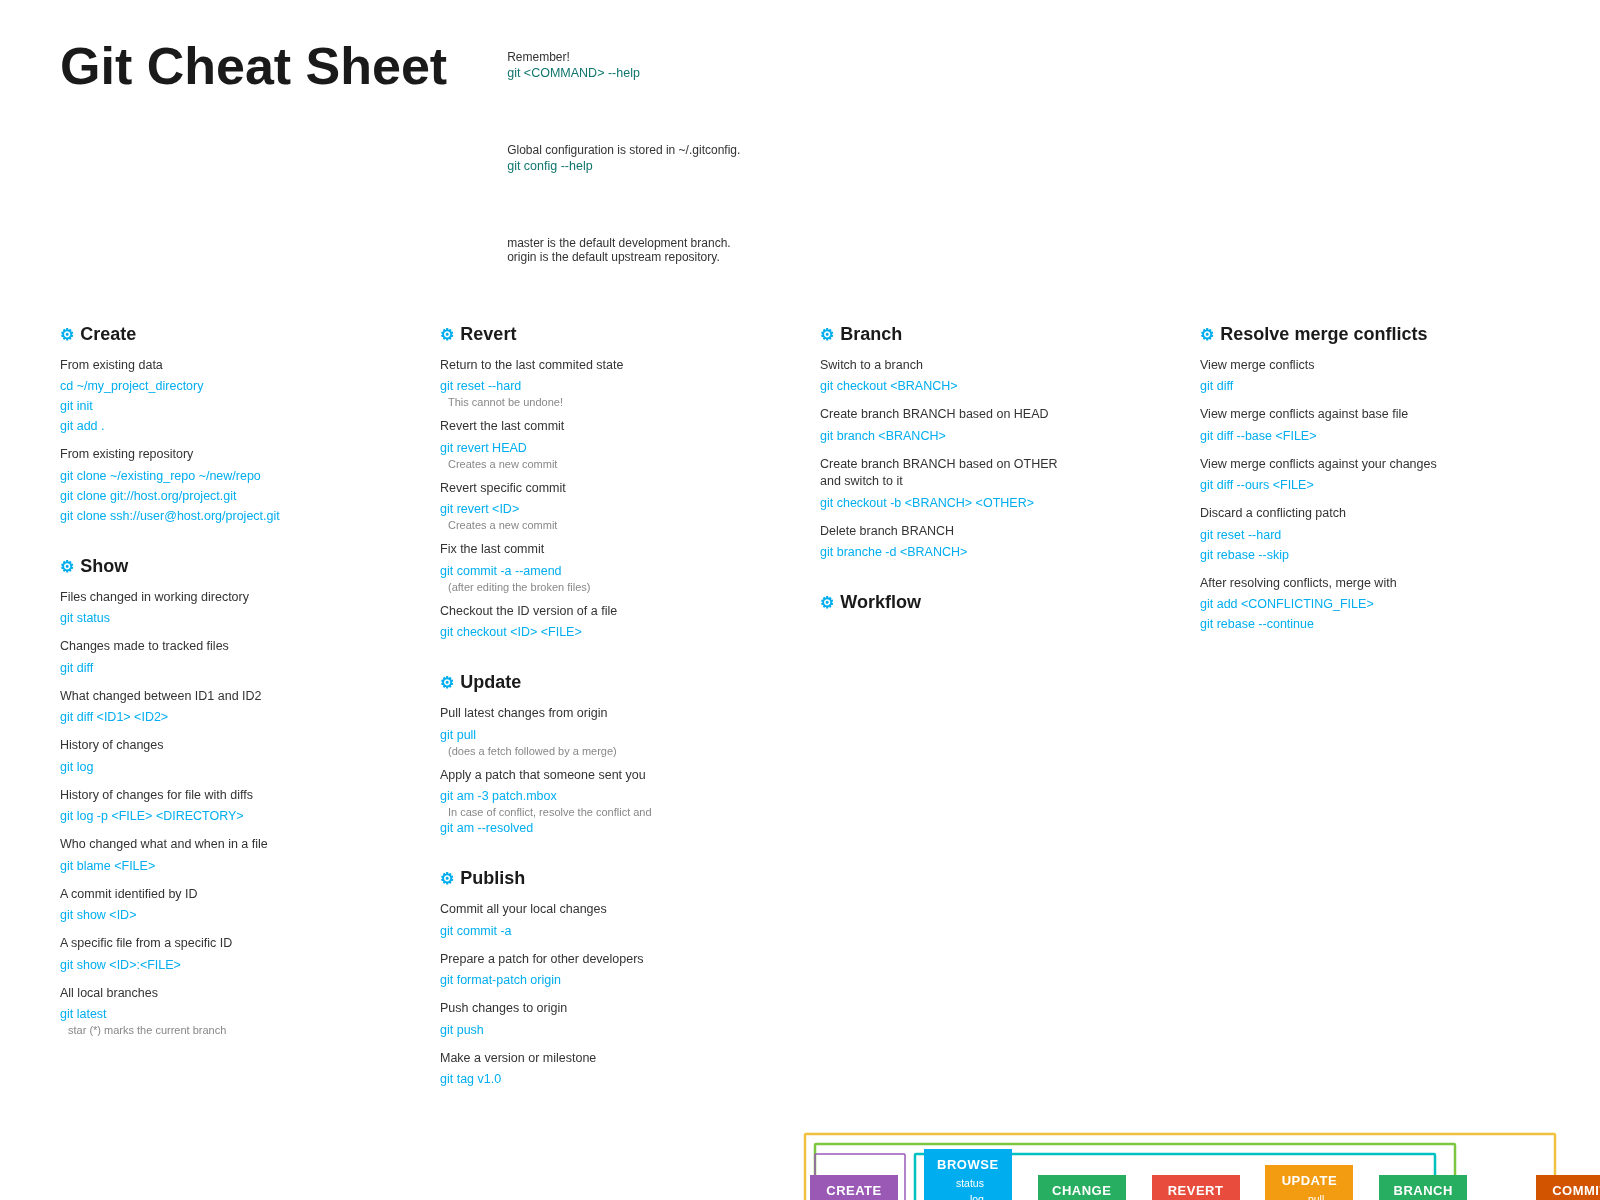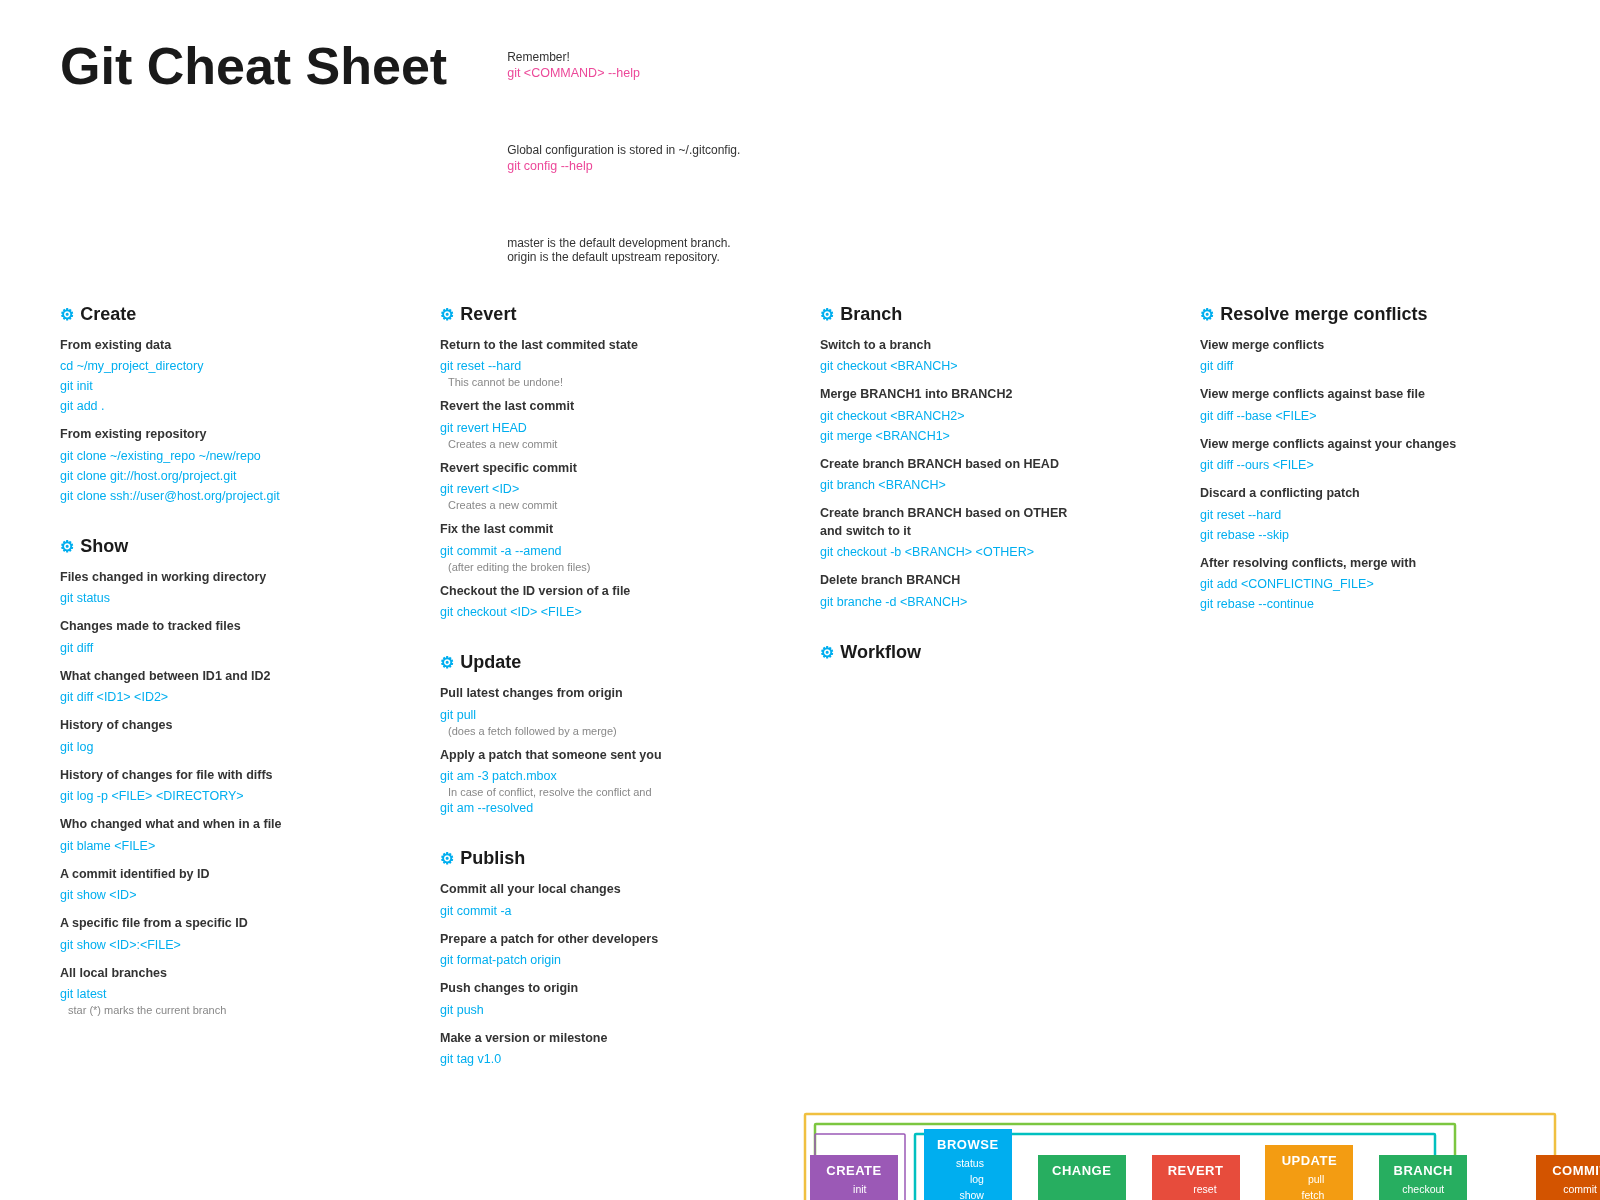--- a/index.html
+++ b/index.html
@@ -10,21 +10,21 @@
       font-size: 13px;
       padding: 40px 60px 40px 60px;
       width: 1600px;
       min-height: 1200px;
     }
 
     
     .header {
       display: flex;
       align-items: flex-start;
-      margin-bottom: 40px;
+      margin-bottom: 60px;
       gap: 60px;
     }
     .header-title {
       font-size: 52px;
       font-weight: 900;
       color: #1a1a1a;
       line-height: 1;
       min-width: 360px;
     }
     .header-notes {
@@ -33,21 +33,21 @@
       align-items: flex-start;
       padding-top: 10px;
       font-size: 12px;
       flex-direction: column;
     }
     .header-note {
       font-size: 12px;
       color: #333;
     }
     .header-note .cyan {
-      color: #ec4899;
+      color: #0f766e;
       display: block;
     }
 
     
     .section {
       margin-bottom: 30px;
     }
     .section-title {
       font-size: 18px;
       font-weight: 700;
@@ -62,21 +62,20 @@
       font-size: 16px;
     }
     .item {
       margin-bottom: 10px;
     }
     .item-desc {
       color: #333;
       font-size: 12.5px;
       margin-bottom: 2px;
       line-height: 1.4;
-      font-weight: bold;
     }
     .cyan {
       color: #00aeef;
       font-size: 12.5px;
       line-height: 1.5;
     }
     .cyan-block {
       display: block;
       color: #00aeef;
       font-size: 12.5px;
@@ -322,25 +321,20 @@
     <div class="section">
       <div class="section-title">
         <span class="section-icon">⚙</span>
         <span>Branch</span>
       </div>
       <div class="item">
         <div class="item-desc">Switch to a branch</div>
         <span class="cyan-block">git checkout &lt;BRANCH&gt;</span>
       </div>
       <div class="item">
-        <div class="item-desc">Merge BRANCH1 into BRANCH2</div>
-        <span class="cyan-block">git checkout &lt;BRANCH2&gt;</span>
-        <span class="cyan-block">git merge &lt;BRANCH1&gt;</span>
-      </div>
-      <div class="item">
         <div class="item-desc">Create branch BRANCH based on HEAD</div>
         <span class="cyan-block">git branch &lt;BRANCH&gt;</span>
       </div>
       <div class="item">
         <div class="item-desc">Create branch BRANCH based on OTHER<br>and switch to it</div>
         <span class="cyan-block">git checkout -b &lt;BRANCH&gt; &lt;OTHER&gt;</span>
       </div>
       <div class="item">
         <div class="item-desc">Delete branch BRANCH</div>
         <span class="cyan-block">git branche -d &lt;BRANCH&gt;</span>

